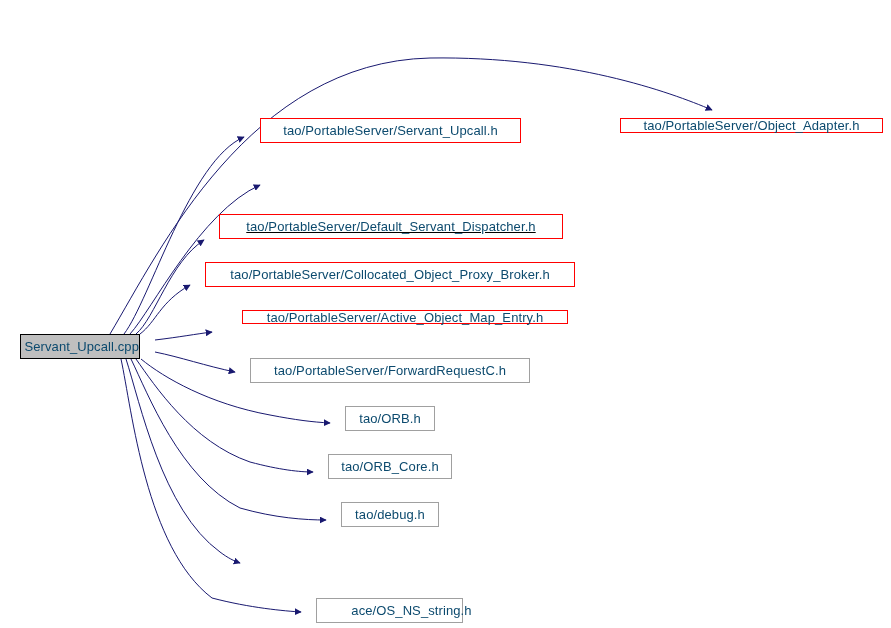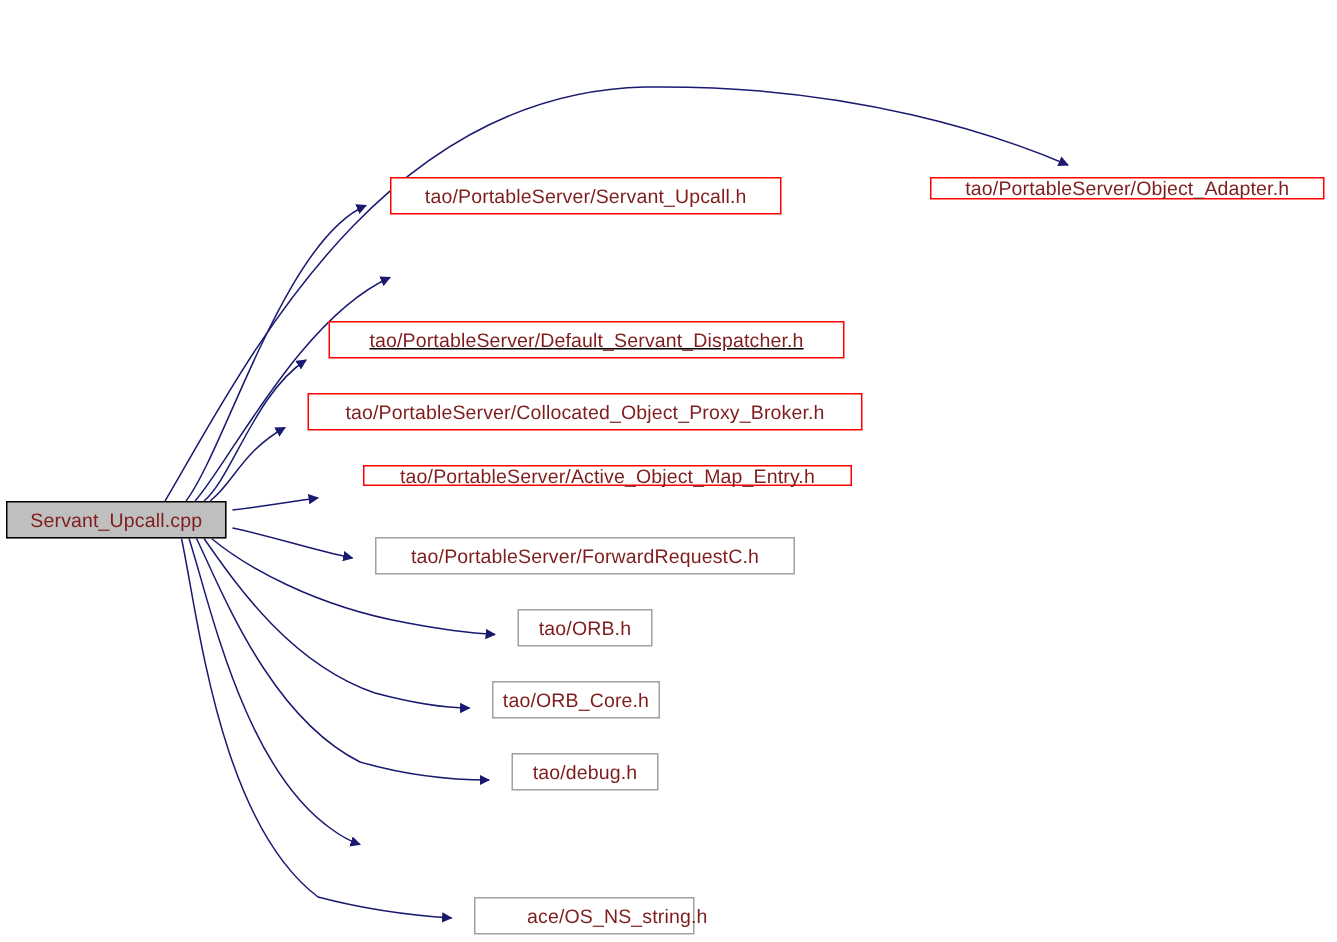--- a/index.html
+++ b/index.html
@@ -28,21 +28,21 @@
     display: flex;
     align-items: center;
     justify-content: center;
     background: #ffffff;
     border: 1px solid #808080;
     white-space: nowrap;
   }
   .graph-node .node-label {
     font-size: 13px;
     line-height: 13px;
-    color: #7f1d1d;
+    color: #0c4a6e;
     letter-spacing: 0.1px;
   }
   .node-root {
     background: #bfbfbf;
     border: 1px solid #000000;
   }
   .node-red {
     border: 1px solid #ff0000;
   }
   .node-black {
@@ -68,21 +68,21 @@
       <path d="M 136,334 C 155,318 170,262 204,240" fill="none" stroke="#191970" stroke-width="1" marker-end="url(#arrowhead)"></path>
       <path d="M 140,334 C 156,322 160,302 190,285" fill="none" stroke="#191970" stroke-width="1" marker-end="url(#arrowhead)"></path>
       <path d="M 155,340 C 180,337 196,334 212,332" fill="none" stroke="#191970" stroke-width="1" marker-end="url(#arrowhead)"></path>
       <path d="M 155,352 C 180,357 206,366 235,372" fill="none" stroke="#191970" stroke-width="1" marker-end="url(#arrowhead)"></path>
       <path d="M 141,359 C 164,378 210,404 270,415 C 296,420 312,422 330,423" fill="none" stroke="#191970" stroke-width="1" marker-end="url(#arrowhead)"></path>
       <path d="M 136,359 C 155,386 192,442 250,462 C 280,470 300,472 313,472" fill="none" stroke="#191970" stroke-width="1" marker-end="url(#arrowhead)"></path>
       <path d="M 131,359 C 148,394 180,478 240,508 C 275,518 305,520 326,520" fill="none" stroke="#191970" stroke-width="1" marker-end="url(#arrowhead)"></path>
       <path d="M 126,359 C 140,402 162,510 220,552 C 228,558 234,561 240,563" fill="none" stroke="#191970" stroke-width="1" marker-end="url(#arrowhead)"></path>
       <path d="M 121,359 C 132,410 146,548 212,598 C 250,608 285,611 301,612" fill="none" stroke="#191970" stroke-width="1" marker-end="url(#arrowhead)"></path>
     </svg>
-<div class="graph-node node-root" style="left: 4px; top: 334px; width: 147px; height: 25px;">
+<div class="graph-node node-root" style="left: 20px; top: 334px; width: 120px; height: 25px; justify-content: flex-end;">
       <span class="node-label">Servant_Upcall.cpp</span>
     </div>
     <div class="graph-node node-red" style="left: 620px; top: 118px; width: 263px; height: 15px;">
       <span class="node-label">tao/PortableServer/Object_Adapter.h</span>
     </div>
     <div class="graph-node node-red" style="left: 260px; top: 118px; width: 261px; height: 25px;">
       <span class="node-label">tao/PortableServer/Servant_Upcall.h</span>
     </div>
     <div class="graph-node node-red" style="left: 219px; top: 214px; width: 344px; height: 25px; text-decoration: underline;">
       <span class="node-label">tao/PortableServer/Default_Servant_Dispatcher.h</span>
@@ -92,21 +92,21 @@
     </div>
     <div class="graph-node node-red" style="left: 227px; top: 310px; width: 326px; height: 14px; margin-left: 15px;">
       <span class="node-label">tao/PortableServer/Active_Object_Map_Entry.h</span>
     </div>
     <div class="graph-node node-gray" style="left: 250px; top: 358px; width: 280px; height: 25px;">
       <span class="node-label">tao/PortableServer/ForwardRequestC.h</span>
     </div>
     <div class="graph-node node-gray" style="left: 345px; top: 406px; width: 90px; height: 25px;">
       <span class="node-label">tao/ORB.h</span>
     </div>
-    <div class="graph-node node-gray" style="left: 328px; top: 454px; width: 112px; height: 25px;">
+    <div class="graph-node node-gray" style="left: 328px; top: 454px; width: 124px; height: 25px;">
       <span class="node-label">tao/ORB_Core.h</span>
     </div>
     <div class="graph-node node-gray" style="left: 341px; top: 502px; width: 98px; height: 25px;">
       <span class="node-label">tao/debug.h</span>
     </div>
     <div class="graph-node node-gray" style="left: 316px; top: 598px; width: 147px; height: 25px; padding-left: 44px;">
       <span class="node-label">ace/OS_NS_string.h</span>
     </div>
   </div>
 

